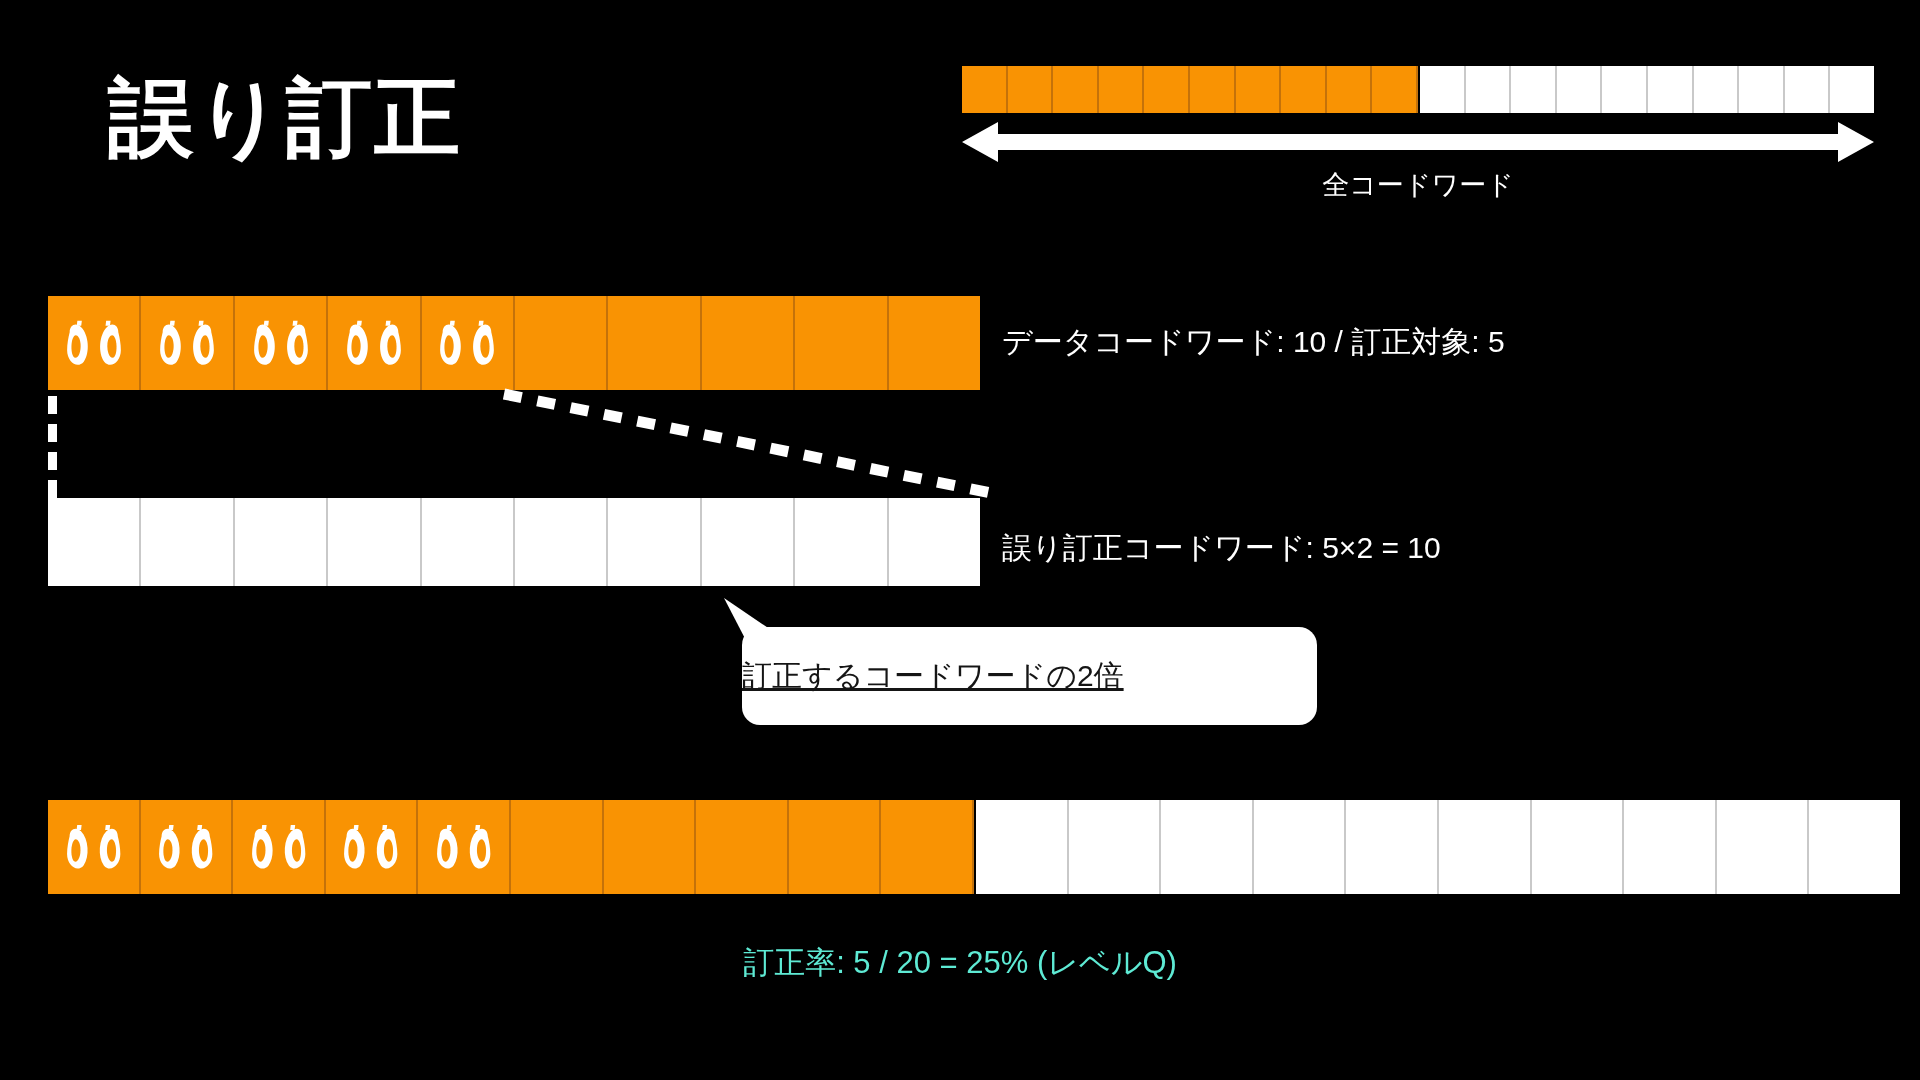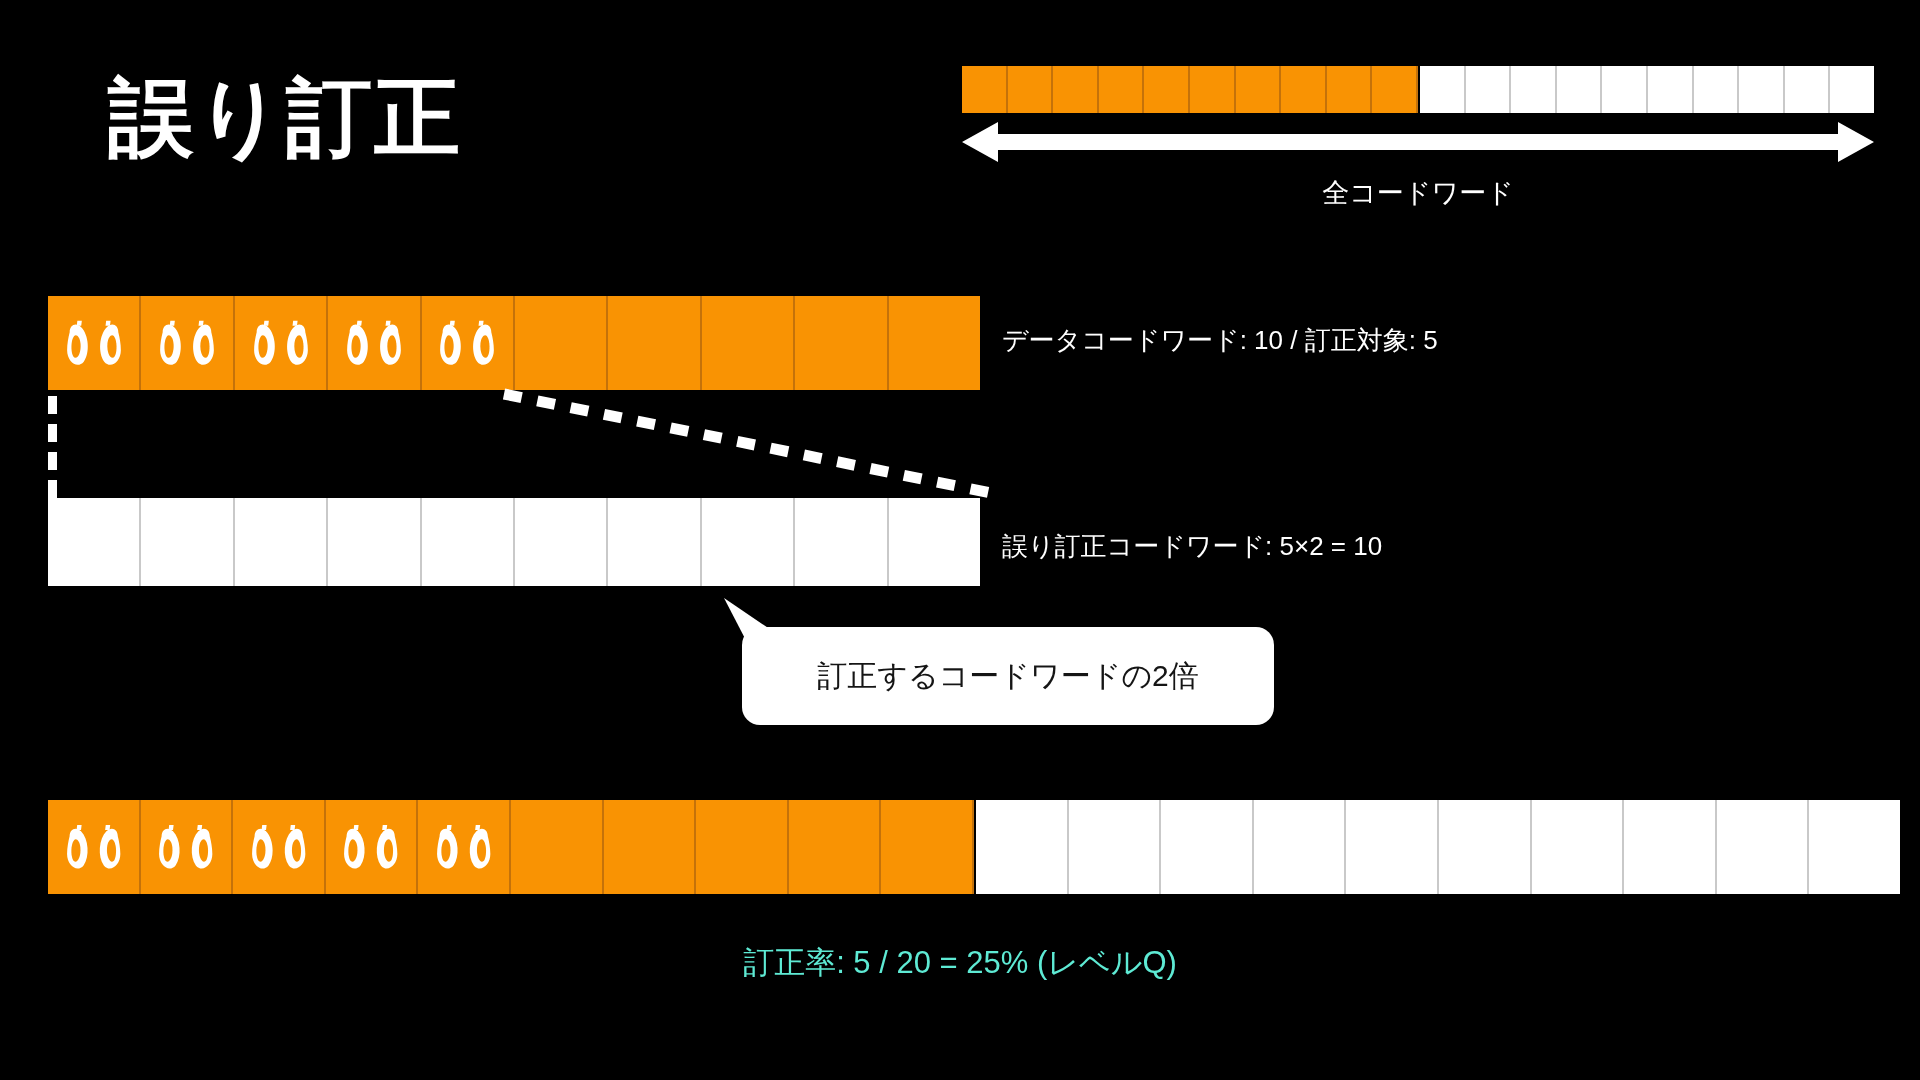--- a/index.html
+++ b/index.html
@@ -94,33 +94,32 @@
   }
   #span-arrow-label {
     position: absolute;
     left: 962px;
     top: 172px;
     width: 912px;
     text-align: center;
     font-size: 27px;
     line-height: 1;
     white-space: nowrap;
-    margin-top: 8px;
   }
 
   
   #data-bar {
     left: 48px;
     top: 296px;
     width: 932px;
     height: 94px;
   }
   .row-label {
     position: absolute;
-    font-size: 26px;
+    font-size: 30px;
     line-height: 1;
     color: #ffffff;
     white-space: nowrap;
   }
   #data-label { left: 1002px; top: 327px; }
 
   
   #dash-vertical {
     position: absolute;
     left: 48px;
@@ -145,30 +144,31 @@
     width: 932px;
     height: 88px;
   }
   #ec-label { left: 1002px; top: 533px; }
 
   
   #bubble {
     position: absolute;
     left: 742px;
     top: 627px;
-    width: 532px;
+    width: 575px;
     height: 98px;
     background: #FFFFFF;
     border-radius: 18px;
     display: flex;
     align-items: center;
-    justify-content: center;
+    justify-content: flex-start;
     color: #151515;
     font-size: 30px;
     white-space: nowrap;
+    text-decoration: underline;
   }
   #bubble-tail {
     position: absolute;
     left: 722px;
     top: 596px;
     width: 60px;
     height: 60px;
     overflow: visible;
   }
 

